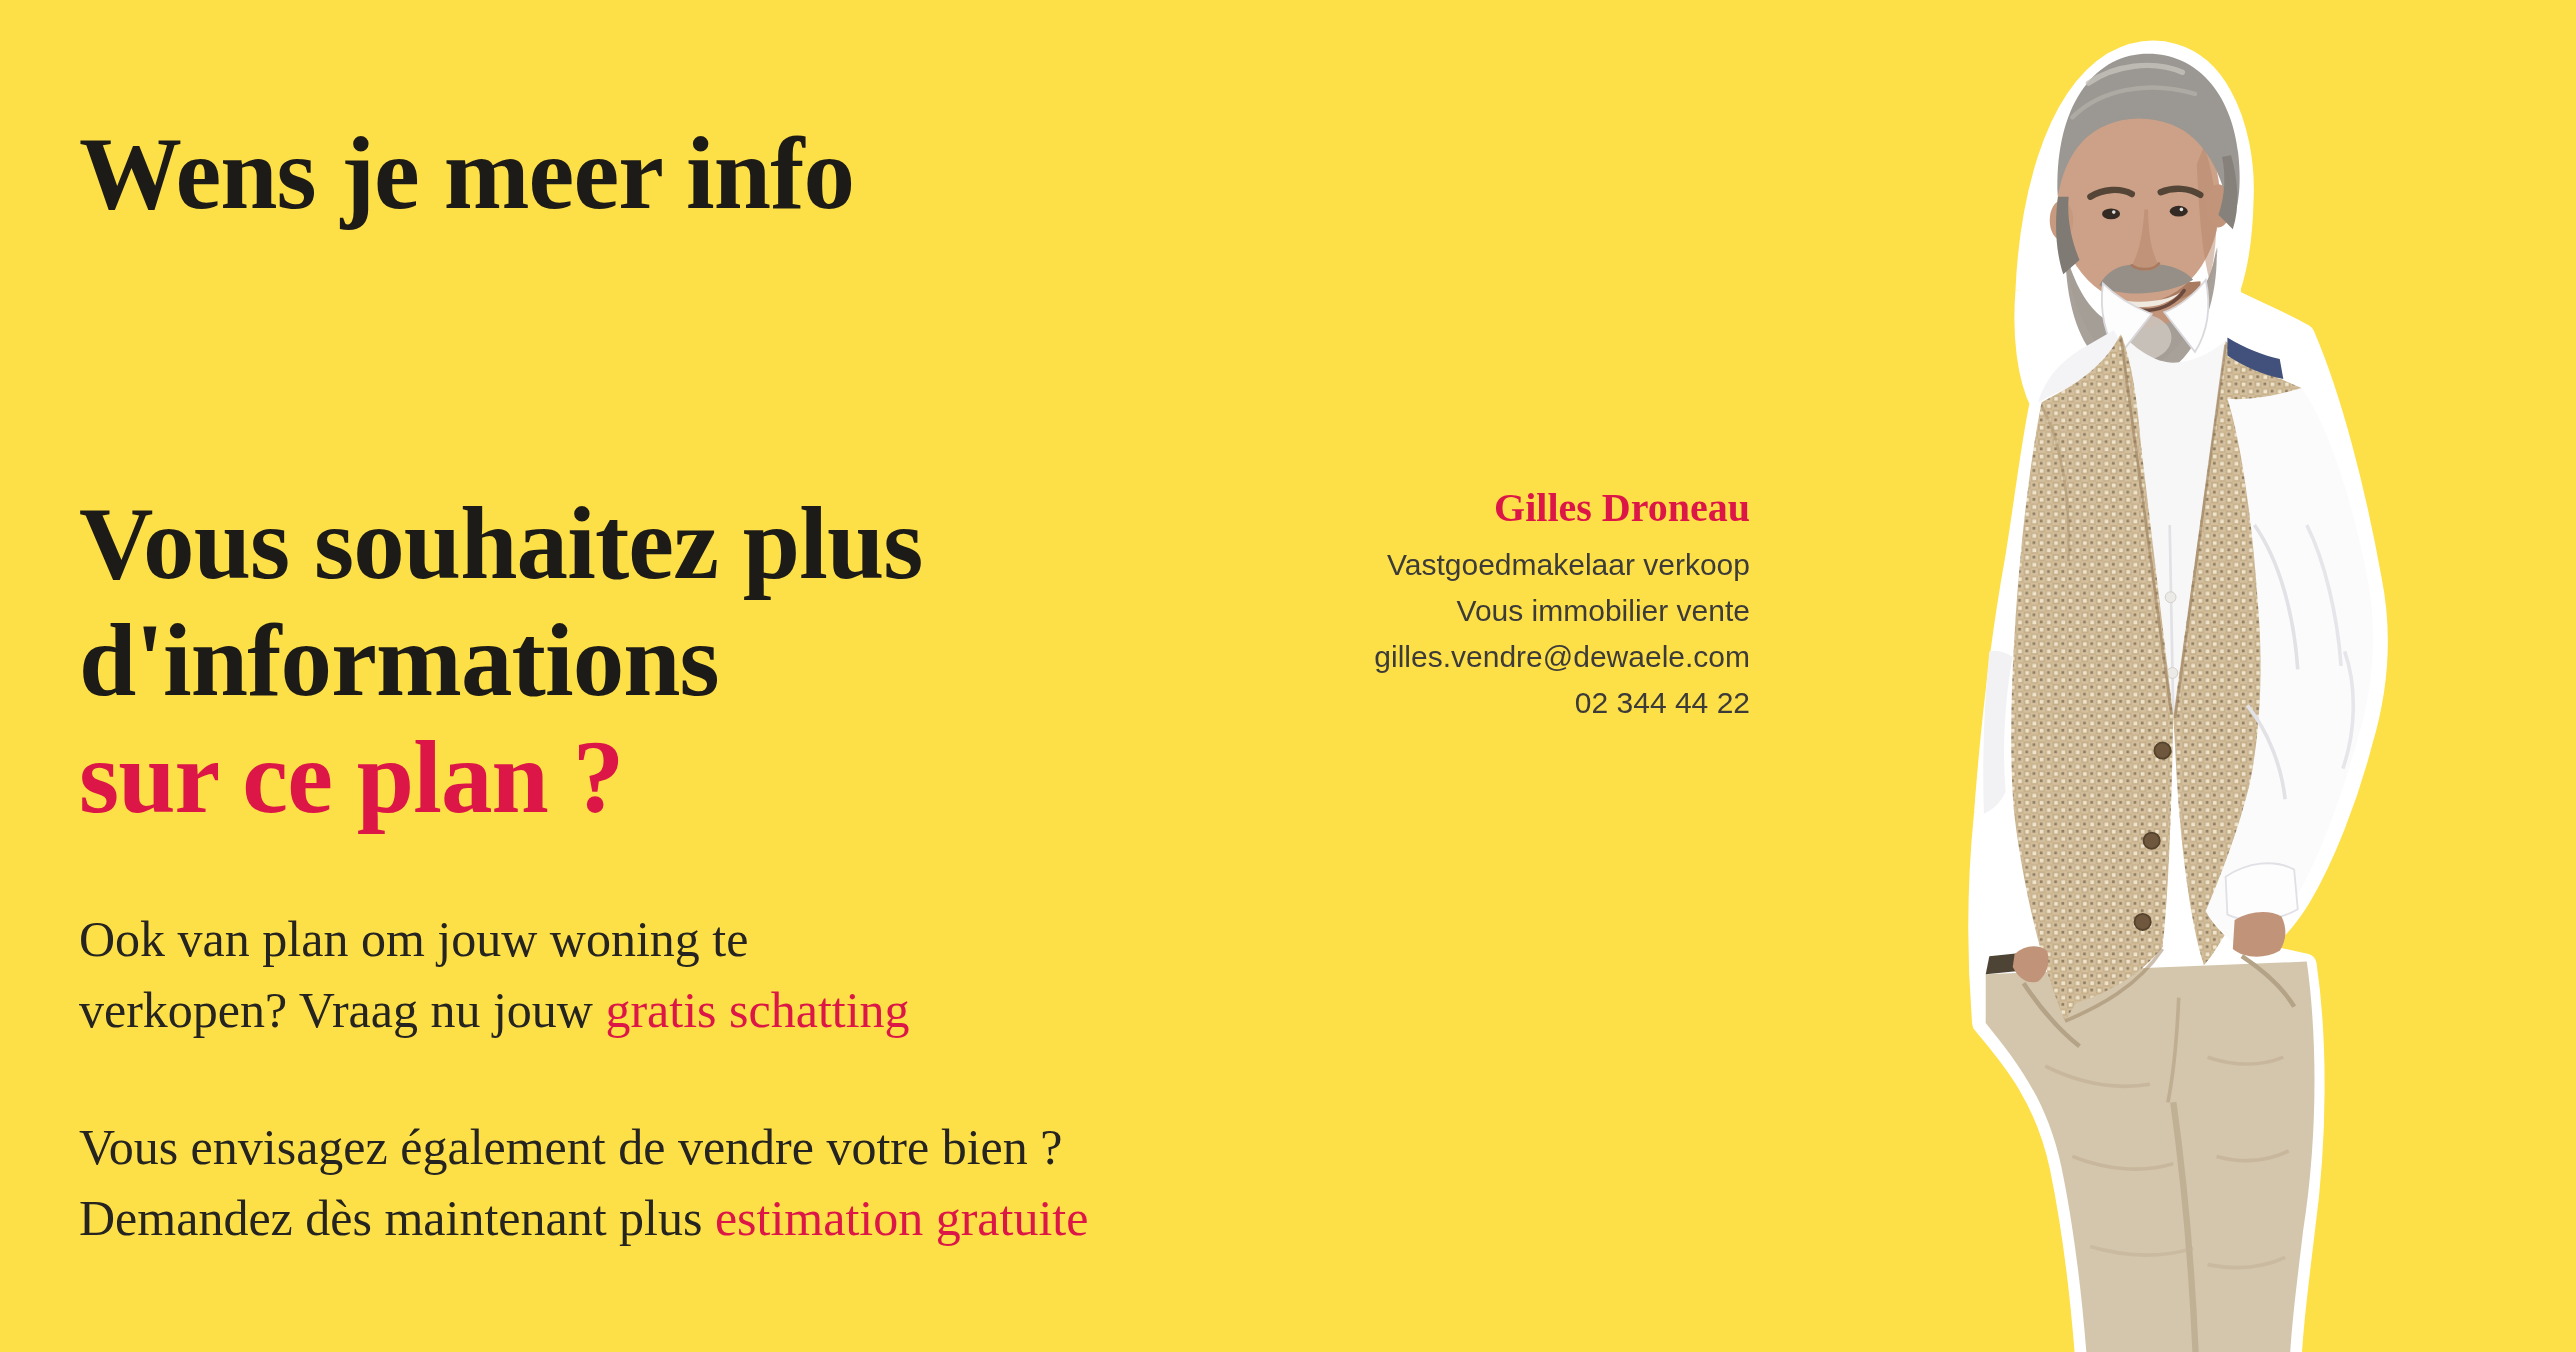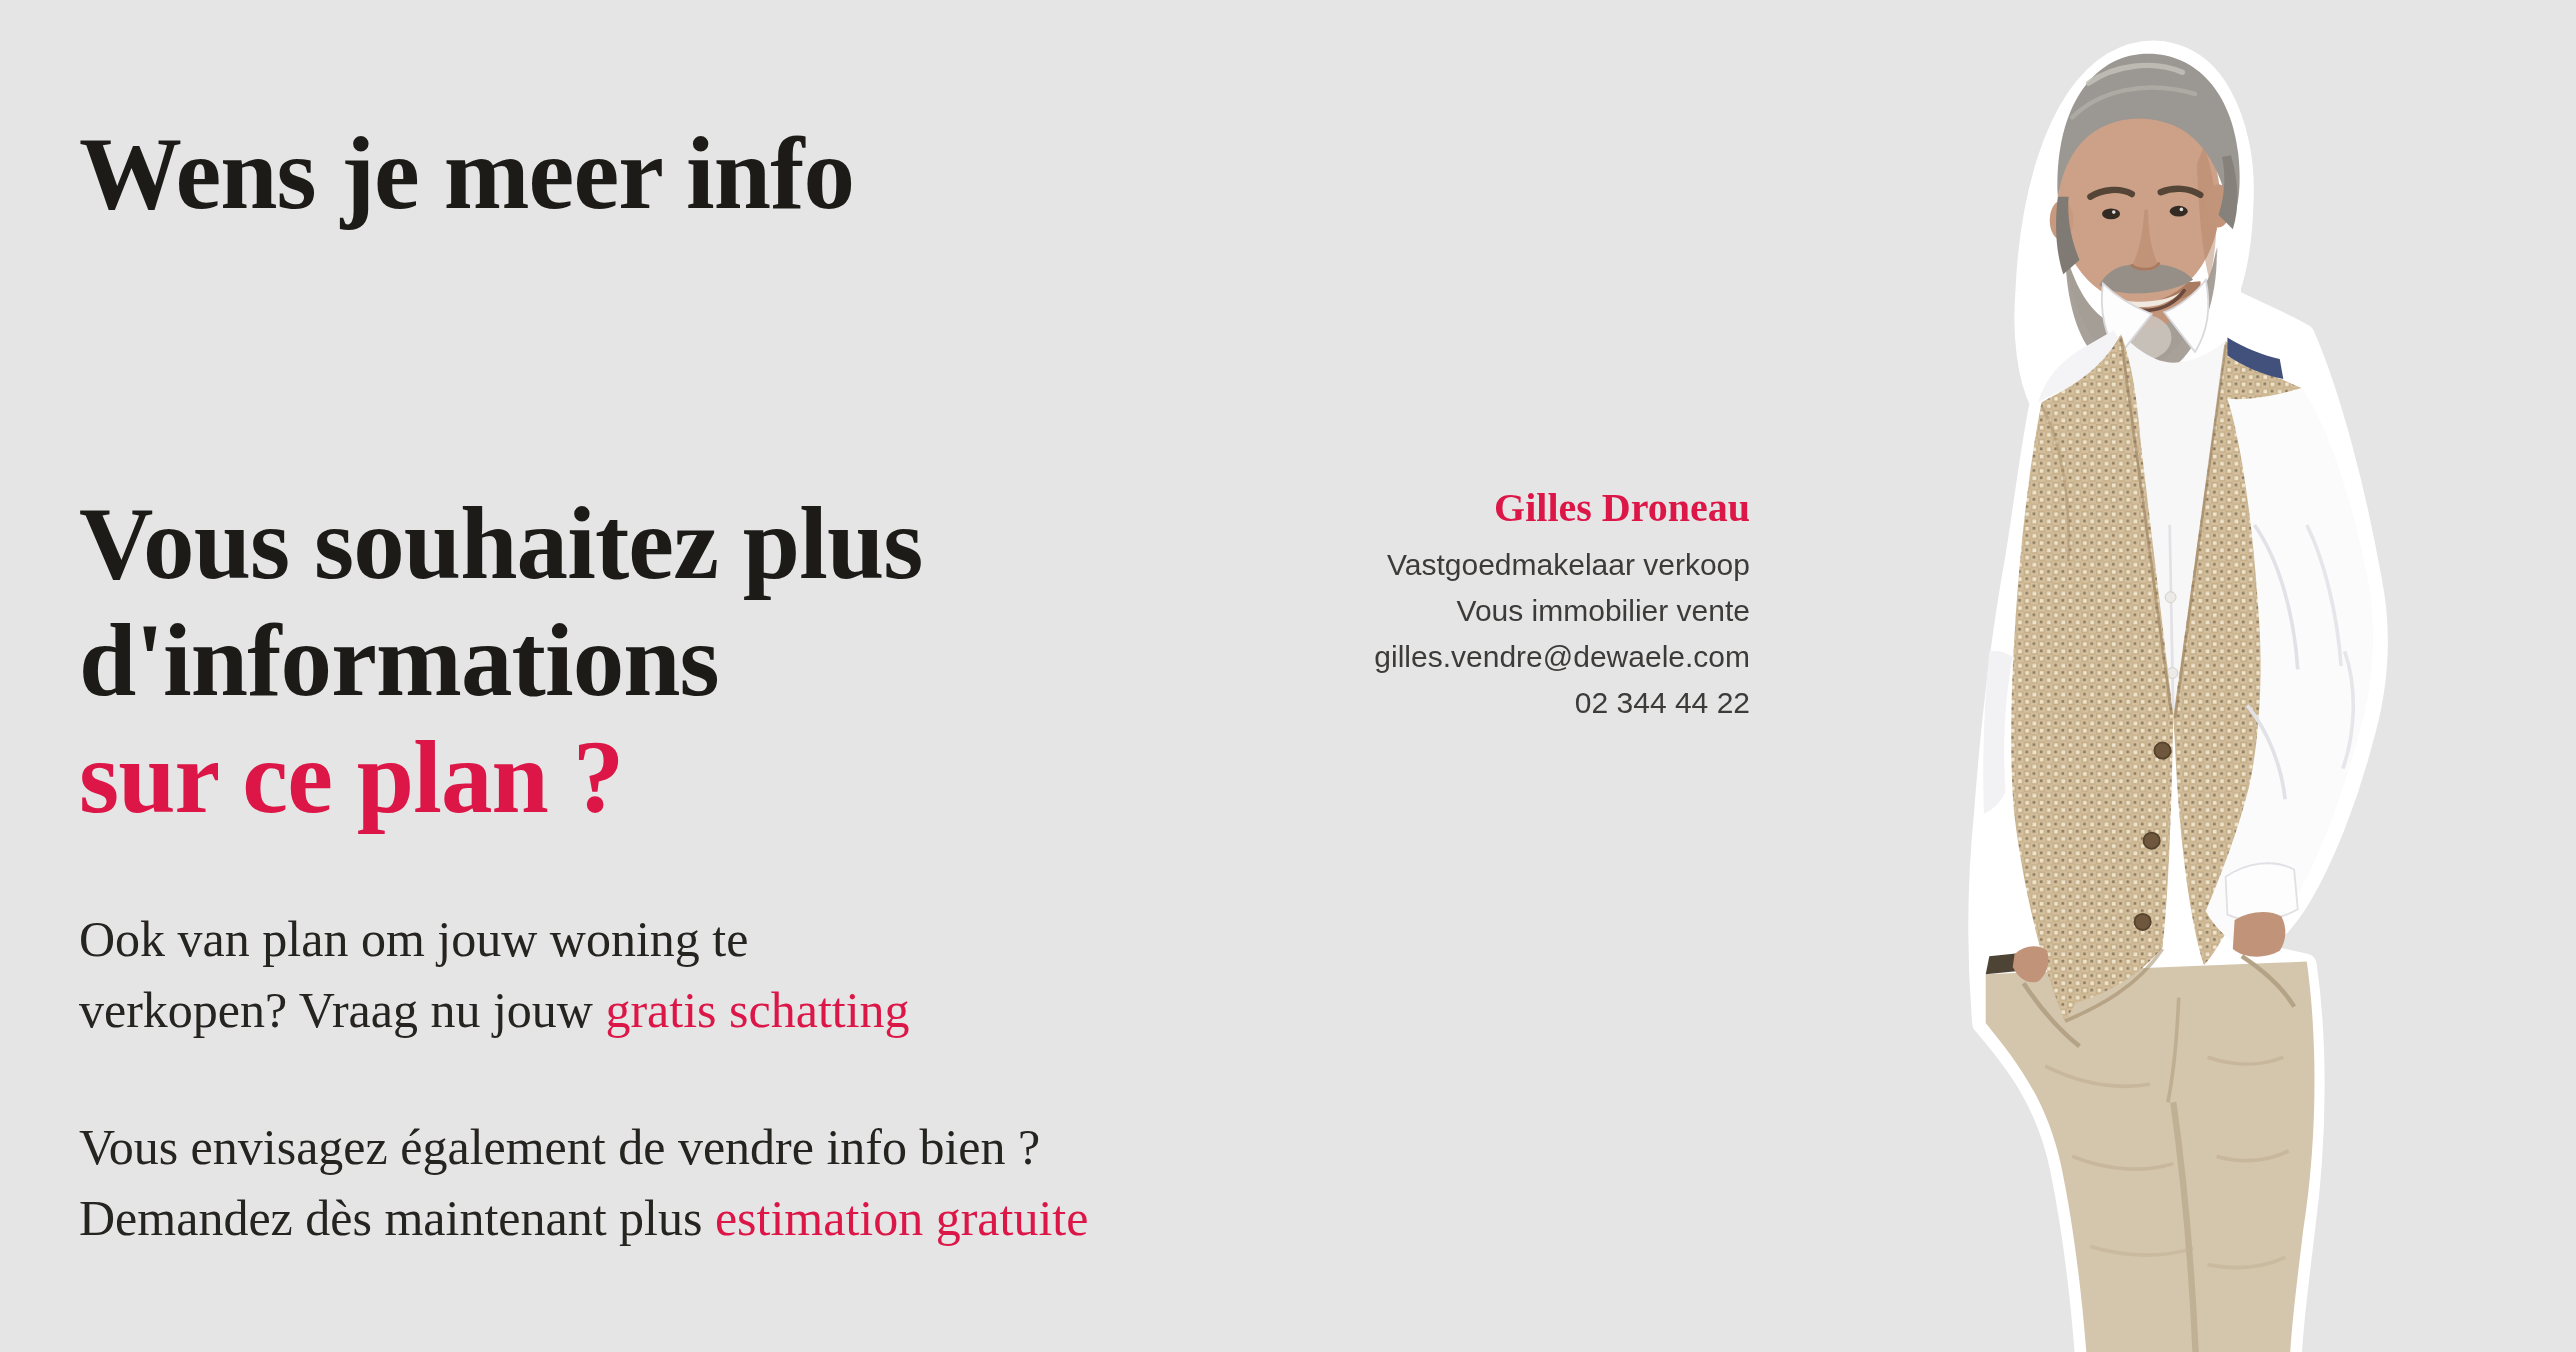--- a/index.html
+++ b/index.html
@@ -1,19 +1,19 @@
 <!DOCTYPE html>
 <html style="font-size:14.4px"><head>
 <meta charset="utf-8">
 <style>
   html,body{margin:0;padding:0;}
   .canvas{
     position:relative;
     width:2576px;height:1352px;
-    background:#e5e5e5;
+    background:#fde047;
     overflow:hidden;
     font-family:"Liberation Serif", serif;
   }
   .headline{
     position:absolute;left:79px;
     font-weight:700;
     font-size:103px;
     line-height:117px;
     letter-spacing:-0.9px;
     color:#1d1b18;
@@ -74,21 +74,21 @@
     <div>d'informations</div>
     <div class="red">sur ce plan ?</div>
   </div>
 
   <div class="para para-nl">
     <div>Ook van plan om jouw woning te</div>
     <div><span>verkopen? Vraag nu jouw </span><span class="red">gratis schatting</span></div>
   </div>
 
   <div class="para para-fr">
-    <div>Vous envisagez également de vendre info bien ?</div>
+    <div>Vous envisagez également de vendre votre bien ?</div>
     <div><span>Demandez dès maintenant plus </span><span class="red">estimation gratuite</span></div>
   </div>
 
   <div class="contact">
     <div class="contact-name">Gilles Droneau</div>
     <div class="contact-line">Vastgoedmakelaar verkoop</div>
     <div class="contact-line">Vous immobilier vente</div>
     <div class="contact-line">gilles.vendre@dewaele.com</div>
     <div class="contact-line">02 344 44 22</div>
   </div>

